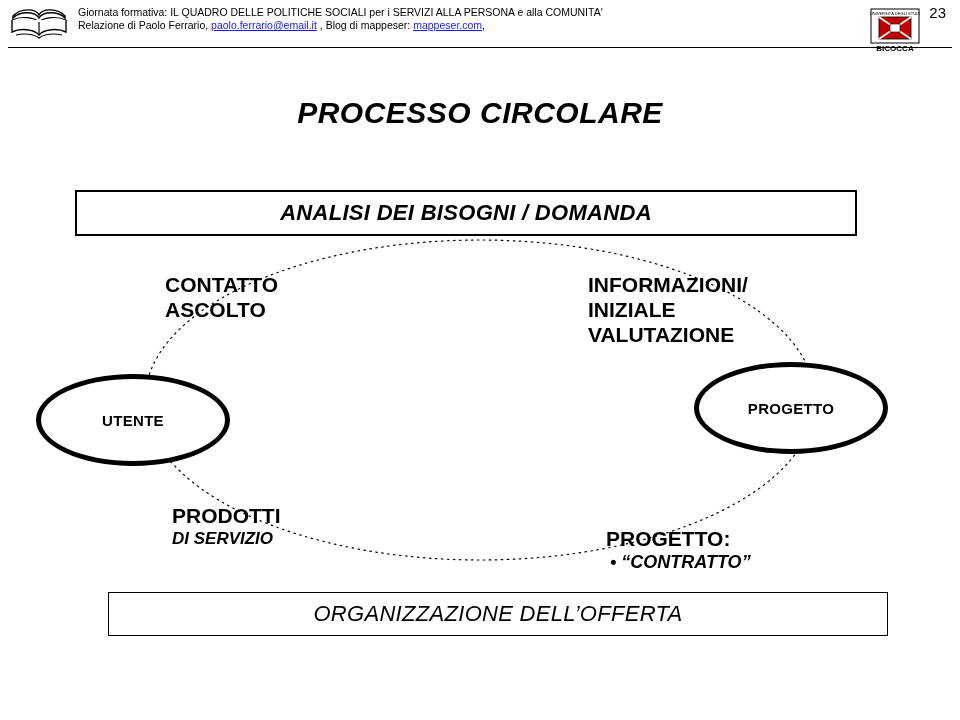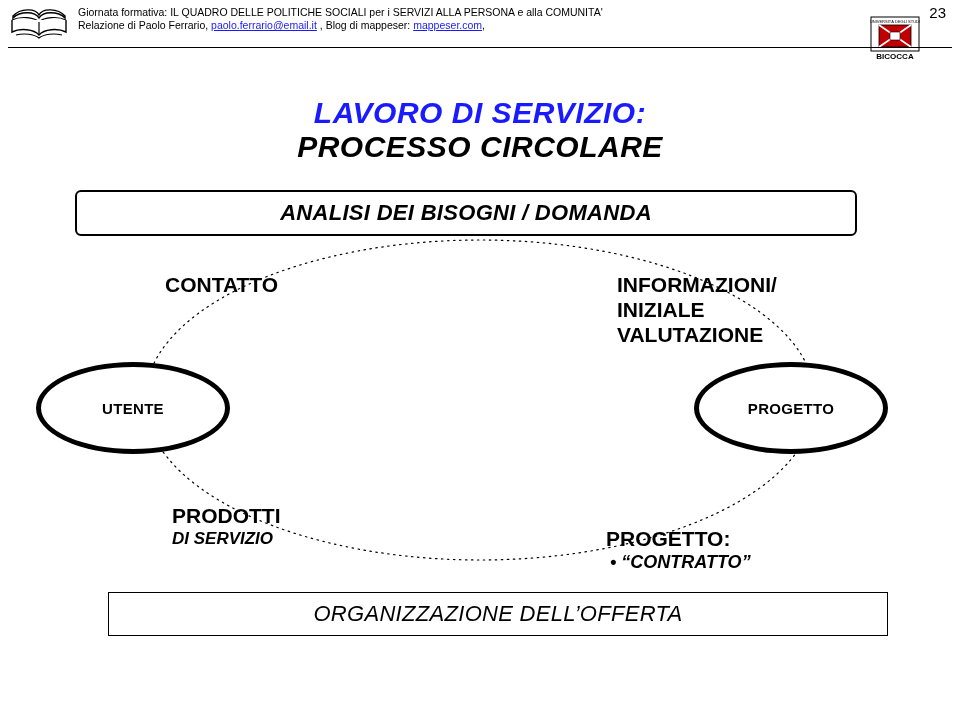--- a/index.html
+++ b/index.html
@@ -62,21 +62,21 @@
     position: absolute;
     left: 10px;
     top: 6px;
     width: 58px;
     height: 38px;
   }
   
   .logo-right {
     position: absolute;
     left: 866px;
-    top: 16px;
+    top: 8px;
     width: 58px;
     height: 46px;
   }
 
   
   .title-block {
     position: absolute;
     left: 0;
     top: 96px;
     width: 960px;
@@ -107,21 +107,20 @@
     display: flex;
     align-items: center;
     justify-content: center;
     text-align: center;
   }
   .box-top {
     left: 75px;
     top: 190px;
     width: 778px;
     height: 42px;
-    border-radius: 6px;
   }
   .box-top .box-label {
     font-size: 22px;
     font-weight: bold;
     font-style: italic;
     color: #000;
     letter-spacing: 0.3px;
   }
   .box-bottom {
     left: 108px;
@@ -158,21 +157,21 @@
     justify-content: center;
   }
   .node-label {
     font-size: 15px;
     font-weight: bold;
     color: #000;
     letter-spacing: 0.3px;
   }
   .node-utente {
     left: 36px;
-    top: 362px;
+    top: 374px;
     width: 184px;
     height: 82px;
   }
   .node-operatore {
     left: 694px;
     top: 362px;
     width: 184px;
     height: 82px;
   }
 
@@ -192,21 +191,21 @@
     font-weight: bold;
     font-style: italic;
     line-height: 21px;
     white-space: nowrap;
   }
   .stage-contatto {
     left: 165px;
     top: 272px;
   }
   .stage-informazioni {
-    left: 617px;
+    left: 588px;
     top: 272px;
   }
   .stage-prodotti {
     left: 172px;
     top: 503px;
   }
   .stage-progetto {
     left: 606px;
     top: 526px;
   }
@@ -248,21 +247,20 @@
       <rect x="24" y="16" width="10" height="8" fill="#ffffff" stroke="#000" stroke-width="0.6"></rect>
       <text x="29" y="43" font-family="Liberation Sans, sans-serif" font-size="8" font-weight="bold" text-anchor="middle" fill="#000">BICOCCA</text>
     </svg>
   </div>
 
   <div class="slide-number">23</div>
   <div class="header-rule"></div>
 </div>
 
 <div class="title-block">
-  <div class="title-line1">LAVORO DI SERVIZIO:</div>
   <div class="title-line2">PROCESSO CIRCOLARE</div>
 </div>
 
 <div class="box box-top">
   <span class="box-label">ANALISI DEI BISOGNI / DOMANDA</span>
 </div>
 
 <div class="cycle-ellipse">
   <svg width="676" height="324" viewBox="0 0 676 324">
     <ellipse cx="338" cy="162" rx="335" ry="160" fill="none" stroke="#000" stroke-width="1.2" stroke-dasharray="1.5 4.5" stroke-linecap="round"></ellipse>
@@ -272,20 +270,21 @@
 <div class="node node-utente">
   <span class="node-label">UTENTE</span>
 </div>
 
 <div class="node node-operatore">
   <span class="node-label">PROGETTO</span>
 </div>
 
 <div class="stage stage-contatto">
   <div class="l1">CONTATTO</div>
+  <div class="l1">ASCOLTO</div>
 </div>
 
 <div class="stage stage-informazioni">
   <div class="l1">INFORMAZIONI/</div>
   <div class="l1">INIZIALE</div>
   <div class="l1">VALUTAZIONE</div>
 </div>
 
 <div class="stage stage-prodotti">
   <div class="l1">PRODOTTI</div>

